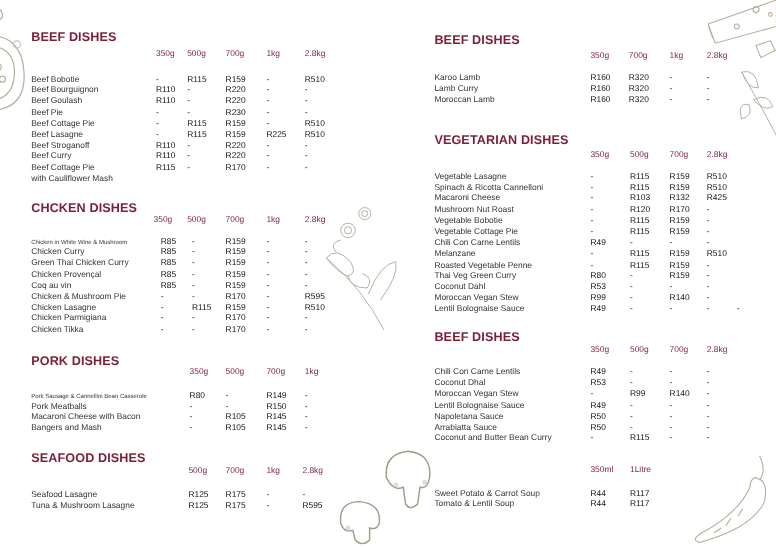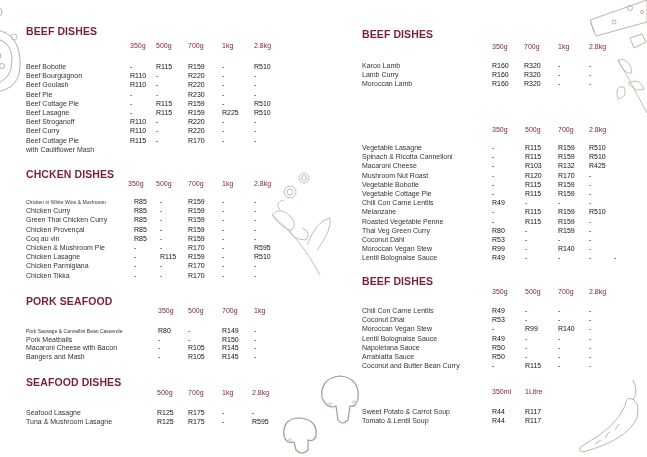--- a/index.html
+++ b/index.html
@@ -260,21 +260,21 @@
         <span class="val" style="left: 108px;">-</span>
         <span class="val" style="left: 134px;">-</span>
         <span class="val" style="left: 162px;">R170</span>
         <span class="val" style="left: 196px;">-</span>
         <span class="val" style="left: 228px;">-</span>
       </div>
     </div>
 </div>
 
 <div class="section" style="left:26px;top:295px;width:270px;height:70px;">
-  <div class="sec-title">PORK SEAFOOD</div>
+  <div class="sec-title">PORK DISHES</div>
   <div class="hdr-row" style="top:12px;width:270px;">
     <span class="hdr-cell" style="left:132px">350g</span>
     <span class="hdr-cell" style="left:162px">500g</span>
     <span class="hdr-cell" style="left:196px">700g</span>
     <span class="hdr-cell" style="left:228px">1kg</span>
   </div>
   <div id="pork-rows">
       <div class="row" style="top: 32px; width: 280px;">
         <span class="name small">Pork Sausage &amp; Cannellini Bean Casserole</span>
         <span class="val" style="left: 132px;">R80</span>
@@ -359,20 +359,21 @@
         <span class="name">Moroccan Lamb</span>
         <span class="val" style="left: 130px;">R160</span>
         <span class="val" style="left: 162px;">R320</span>
         <span class="val" style="left: 196px;">-</span>
         <span class="val" style="left: 227px;">-</span>
       </div>
     </div>
 </div>
 
 <div class="section" style="left:362px;top:111px;width:280px;height:160px;">
+  <div class="sec-title">VEGETARIAN DISHES</div>
   <div class="hdr-row" style="top:15px;width:280px;">
     <span class="hdr-cell" style="left:130px">350g</span>
     <span class="hdr-cell" style="left:163px">500g</span>
     <span class="hdr-cell" style="left:196px">700g</span>
     <span class="hdr-cell" style="left:227px">2.8kg</span>
   </div>
   <div id="vegetarian-rows">
       <div class="row" style="top: 33px; width: 280px;">
         <span class="name">Vegetable Lasagne</span>
         <span class="val" style="left: 130px;">-</span>

